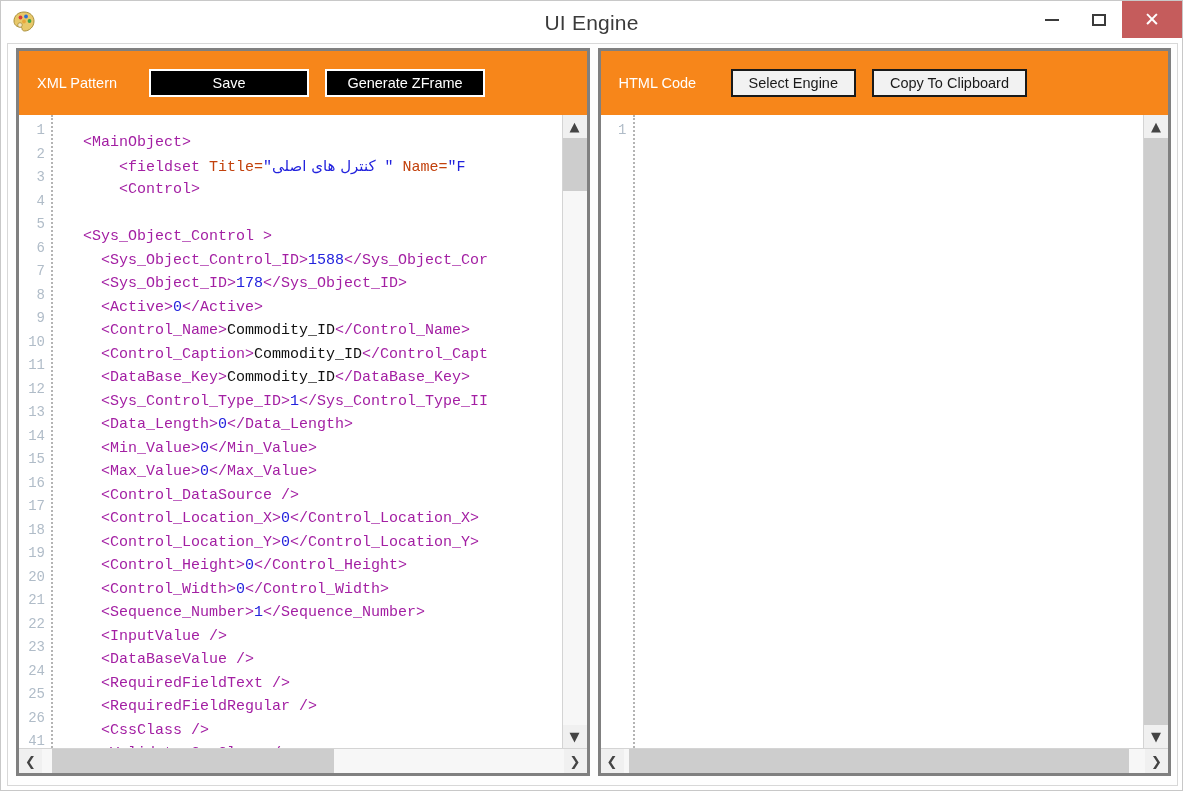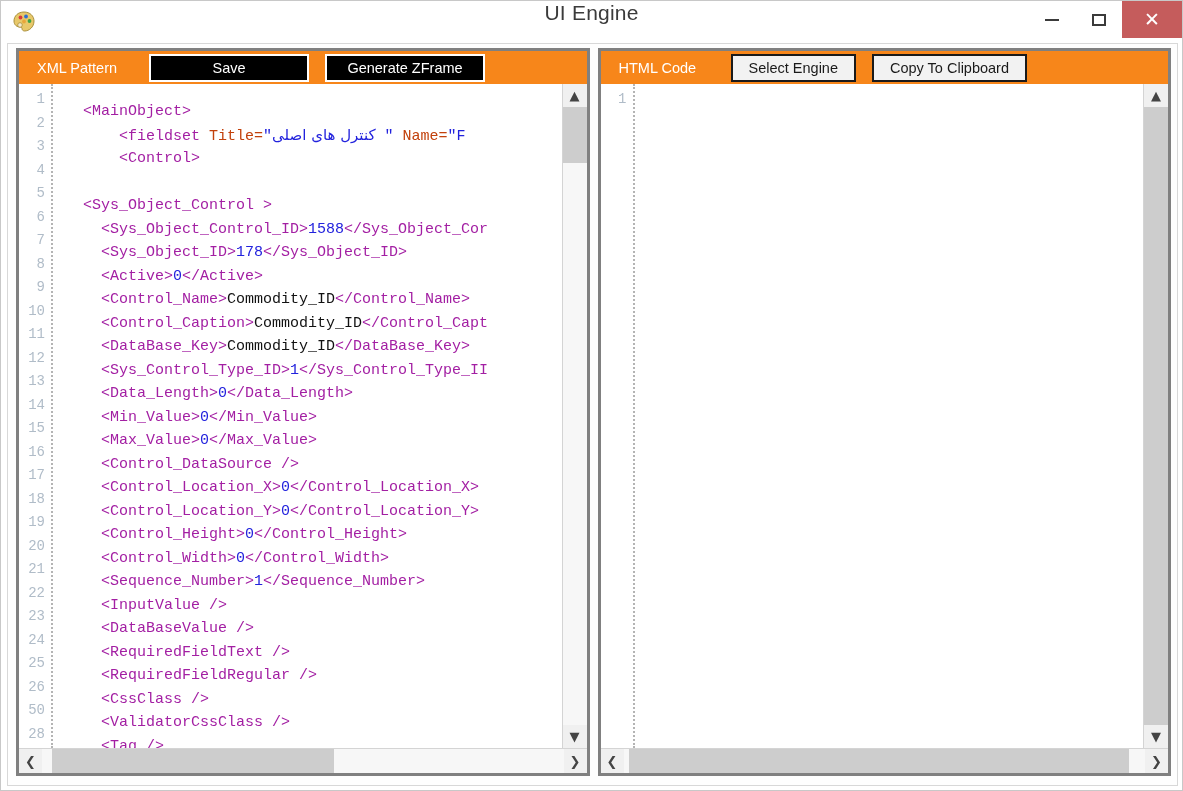--- a/index.html
+++ b/index.html
@@ -20,21 +20,21 @@
     background: #ffffff;
     border: 1px solid #c8c8c8;
   }
 
   
   .titlebar {
     position: relative;
     height: 44px;
     background: #ffffff;
     display: flex;
-    align-items: flex-start;
+    align-items: center;
   }
   .app-icon {
     position: absolute;
     left: 10px; top: 8px;
     width: 26px; height: 26px;
   }
   .title-text {
     width: 100%;
     text-align: center;
     font-size: 21px;
@@ -82,21 +82,21 @@
     position: relative;
     flex: 1 1 0;
     display: flex;
     flex-direction: column;
     border: 3px solid #808080;
     background: #808080;
   }
 
   
   .toolbar {
-    height: 33px;
+    height: 64px;
     background: #f7861a;
     display: flex;
     align-items: center;
     padding-left: 18px;
     gap: 16px;
     flex: 0 0 auto;
   }
   .toolbar-label {
     color: #ffffff;
     font-size: 14.5px;
@@ -293,21 +293,21 @@
                 <div class="lnum">17</div>
                 <div class="lnum">18</div>
                 <div class="lnum">19</div>
                 <div class="lnum">20</div>
                 <div class="lnum">21</div>
                 <div class="lnum">22</div>
                 <div class="lnum">23</div>
                 <div class="lnum">24</div>
                 <div class="lnum">25</div>
                 <div class="lnum">26</div>
-                <div class="lnum">50</div>
+                <div class="lnum">41</div>
                 <div class="lnum">28</div>
               </div>
             <div class="codearea" id="left-code"><div class="cline"><span class="tok-tag">  &lt;MainObject&gt;</span></div><div class="cline"><span class="tok-tag">      &lt;fieldset </span><span class="tok-attr">Title=</span><span class="tok-val">"</span><span class="tok-val rtl">کنترل های اصلی</span><span class="tok-val"> " </span><span class="tok-attr">Name=</span><span class="tok-val">"F</span></div><div class="cline"><span class="tok-tag">      &lt;Control&gt;</span></div><div class="cline">&nbsp;</div><div class="cline"><span class="tok-tag">  &lt;Sys_Object_Control &gt;</span></div><div class="cline"><span class="tok-tag">    &lt;Sys_Object_Control_ID&gt;</span><span class="tok-num">1588</span><span class="tok-tag">&lt;/Sys_Object_Cor</span></div><div class="cline"><span class="tok-tag">    &lt;Sys_Object_ID&gt;</span><span class="tok-num">178</span><span class="tok-tag">&lt;/Sys_Object_ID&gt;</span></div><div class="cline"><span class="tok-tag">    &lt;Active&gt;</span><span class="tok-num">0</span><span class="tok-tag">&lt;/Active&gt;</span></div><div class="cline"><span class="tok-tag">    &lt;Control_Name&gt;</span><span class="tok-txt">Commodity_ID</span><span class="tok-tag">&lt;/Control_Name&gt;</span></div><div class="cline"><span class="tok-tag">    &lt;Control_Caption&gt;</span><span class="tok-txt">Commodity_ID</span><span class="tok-tag">&lt;/Control_Capt</span></div><div class="cline"><span class="tok-tag">    &lt;DataBase_Key&gt;</span><span class="tok-txt">Commodity_ID</span><span class="tok-tag">&lt;/DataBase_Key&gt;</span></div><div class="cline"><span class="tok-tag">    &lt;Sys_Control_Type_ID&gt;</span><span class="tok-num">1</span><span class="tok-tag">&lt;/Sys_Control_Type_II</span></div><div class="cline"><span class="tok-tag">    &lt;Data_Length&gt;</span><span class="tok-num">0</span><span class="tok-tag">&lt;/Data_Length&gt;</span></div><div class="cline"><span class="tok-tag">    &lt;Min_Value&gt;</span><span class="tok-num">0</span><span class="tok-tag">&lt;/Min_Value&gt;</span></div><div class="cline"><span class="tok-tag">    &lt;Max_Value&gt;</span><span class="tok-num">0</span><span class="tok-tag">&lt;/Max_Value&gt;</span></div><div class="cline"><span class="tok-tag">    &lt;Control_DataSource /&gt;</span></div><div class="cline"><span class="tok-tag">    &lt;Control_Location_X&gt;</span><span class="tok-num">0</span><span class="tok-tag">&lt;/Control_Location_X&gt;</span></div><div class="cline"><span class="tok-tag">    &lt;Control_Location_Y&gt;</span><span class="tok-num">0</span><span class="tok-tag">&lt;/Control_Location_Y&gt;</span></div><div class="cline"><span class="tok-tag">    &lt;Control_Height&gt;</span><span class="tok-num">0</span><span class="tok-tag">&lt;/Control_Height&gt;</span></div><div class="cline"><span class="tok-tag">    &lt;Control_Width&gt;</span><span class="tok-num">0</span><span class="tok-tag">&lt;/Control_Width&gt;</span></div><div class="cline"><span class="tok-tag">    &lt;Sequence_Number&gt;</span><span class="tok-num">1</span><span class="tok-tag">&lt;/Sequence_Number&gt;</span></div><div class="cline"><span class="tok-tag">    &lt;InputValue /&gt;</span></div><div class="cline"><span class="tok-tag">    &lt;DataBaseValue /&gt;</span></div><div class="cline"><span class="tok-tag">    &lt;RequiredFieldText /&gt;</span></div><div class="cline"><span class="tok-tag">    &lt;RequiredFieldRegular /&gt;</span></div><div class="cline"><span class="tok-tag">    &lt;CssClass /&gt;</span></div><div class="cline"><span class="tok-tag">    &lt;ValidatorCssClass /&gt;</span></div><div class="cline"><span class="tok-tag">    &lt;Tag /&gt;</span></div></div>
 
             <div class="vscroll">
               <div class="sb-arrow">▲</div>
               <div class="sb-track">
                 <div class="sb-thumb-v" id="left-vthumb" style="top: 0%; height: 9%;"></div>
               </div>
               <div class="sb-arrow">▼</div>

